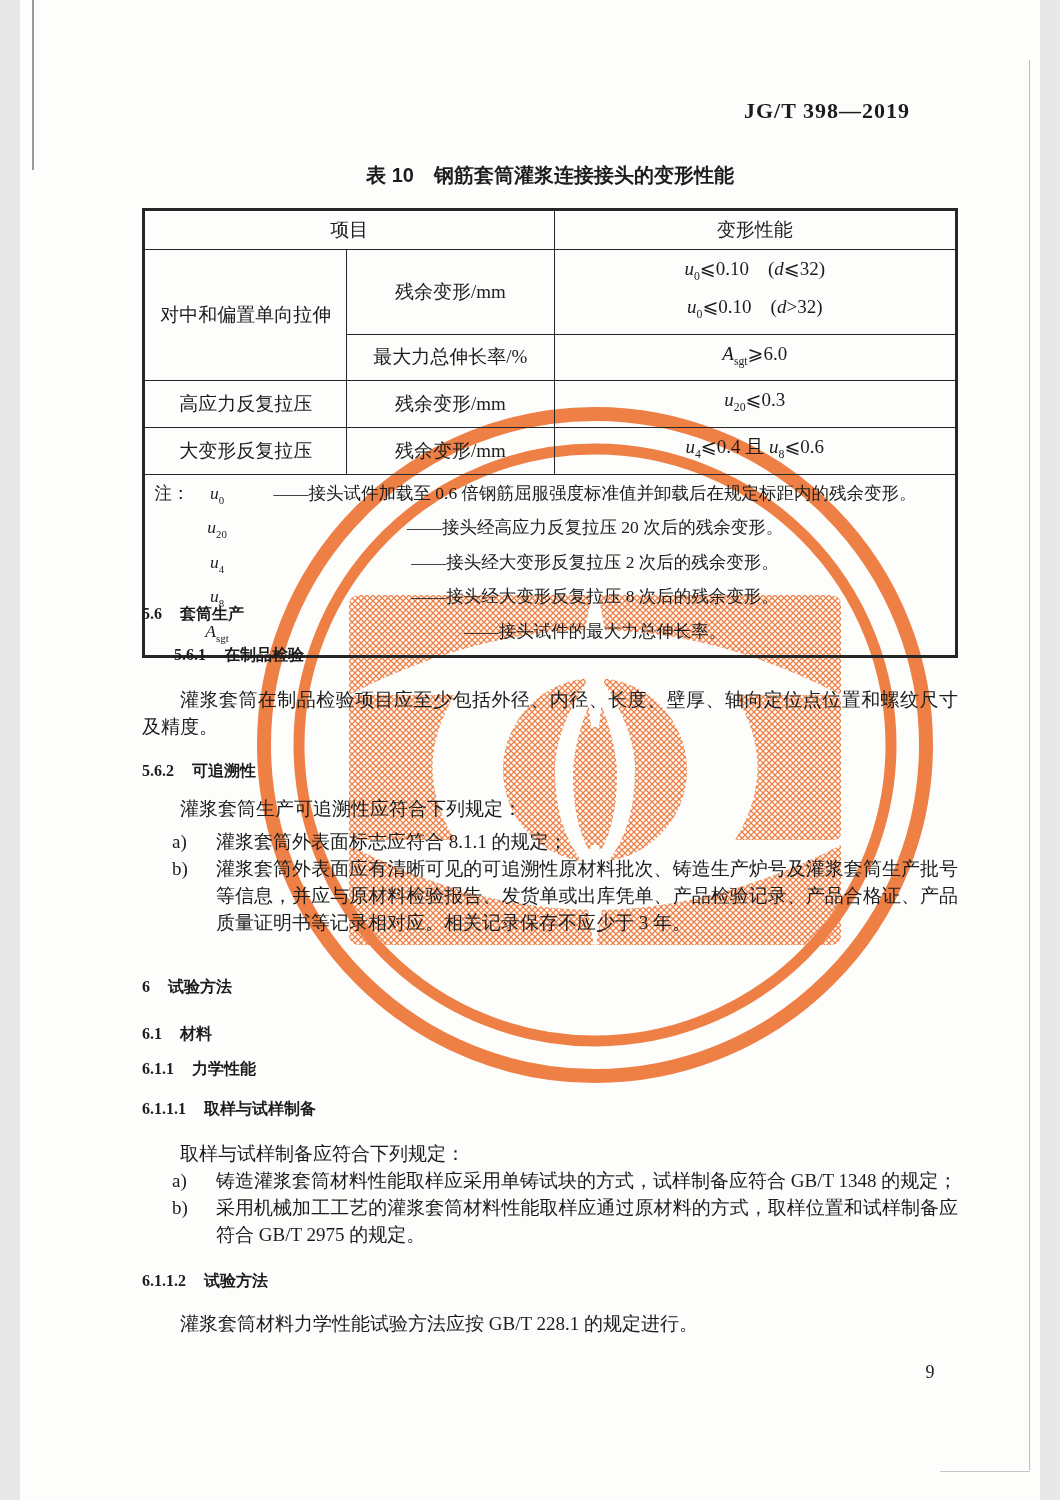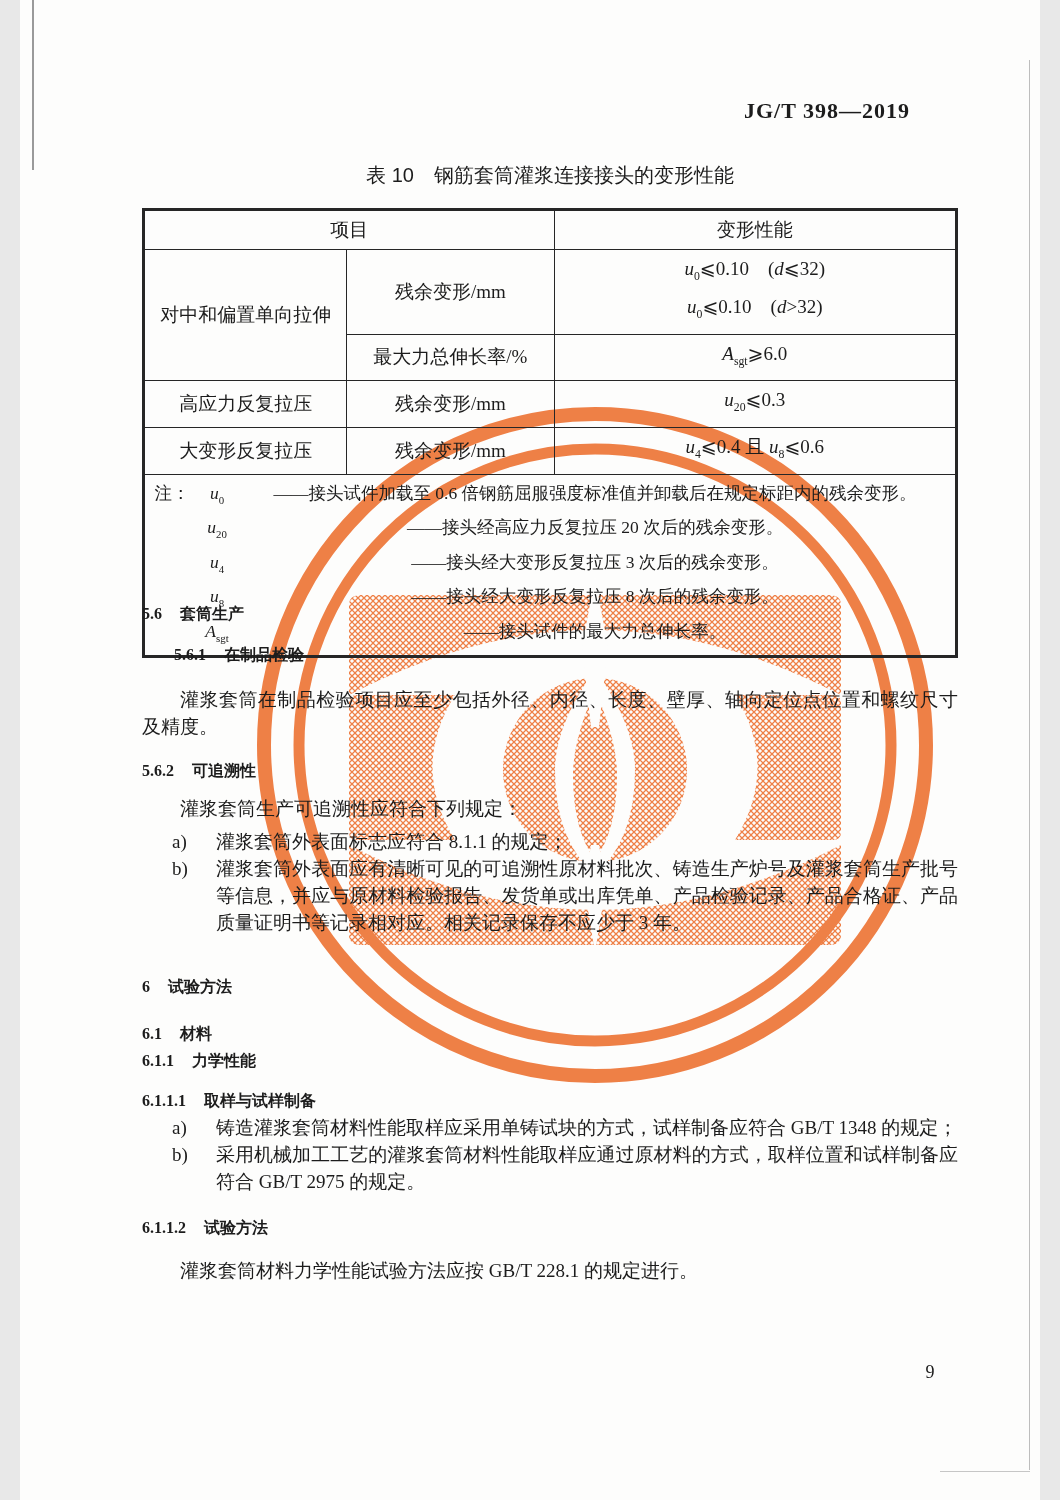--- a/index.html
+++ b/index.html
@@ -15,21 +15,21 @@
   
   .stamp{position:absolute;left:225px;top:395px;width:700px;height:700px;z-index:0;opacity:.88;}
 
   .doc-header{
     position:absolute;top:98px;right:130px;z-index:1;
     font-size:22px;font-weight:600;letter-spacing:1px;
   }
 
   .table-title{
     position:absolute;top:162px;left:122px;width:816px;text-align:center;z-index:1;
-    font-family:"Liberation Sans","DejaVu Sans",sans-serif;font-weight:normal;font-size:20px;
+    font-family:"Liberation Sans","DejaVu Sans",sans-serif;font-weight:bold;font-size:20px;
   }
 
   table.spec{
     position:absolute;top:208px;left:122px;width:816px;z-index:1;
     border-collapse:collapse;font-size:19px;
   }
   table.spec td,table.spec th{
     border:1.5px solid #262626;text-align:center;vertical-align:middle;
     padding:4px 6px;font-weight:normal;
   }
@@ -155,21 +155,21 @@
           <span class="note-text">——接头试件加载至 0.6 倍钢筋屈服强度标准值并卸载后在规定标距内的残余变形。</span>
         </div>
         <div class="note-line">
           <span class="note-prefix"></span>
           <span class="note-sym"><i class="var">u</i><sub>20</sub></span>
           <span class="note-text">——接头经高应力反复拉压 20 次后的残余变形。</span>
         </div>
         <div class="note-line">
           <span class="note-prefix"></span>
           <span class="note-sym"><i class="var">u</i><sub>4</sub></span>
-          <span class="note-text">——接头经大变形反复拉压 3 次后的残余变形。</span>
+          <span class="note-text">——接头经大变形反复拉压 2 次后的残余变形。</span>
         </div>
         <div class="note-line">
           <span class="note-prefix"></span>
           <span class="note-sym"><i class="var">u</i><sub>8</sub></span>
           <span class="note-text">——接头经大变形反复拉压 8 次后的残余变形。</span>
         </div>
         <div class="note-line">
           <span class="note-prefix"></span>
           <span class="note-sym"><i class="var">A</i><sub>sgt</sub></span>
           <span class="note-text">——接头试件的最大力总伸长率。</span>
@@ -198,24 +198,25 @@
       </p>
     <p class="list-item">
         <span class="list-marker">b)</span>
         <span class="list-body">灌浆套筒外表面应有清晰可见的可追溯性原材料批次、铸造生产炉号及灌浆套筒生产批号等信息，并应与原材料检验报告、发货单或出库凭单、产品检验记录、产品合格证、产品质量证明书等记录相对应。相关记录保存不应少于 3 年。</span>
       </p>
 
     <p class="heading" style="margin-top:37px;"><span class="h-num">6</span><span>试验方法</span></p>
 
     <p class="heading" style="margin-top:20px;"><span class="h-num">6.1</span><span>材料</span></p>
 
-    <p class="heading" style="margin-top:0;"><span class="h-num">6.1.1</span><span>力学性能</span></p>
+    <p class="heading" style="margin-top:8px;"><span class="h-num">6.1.1</span><span>力学性能</span></p>
 
     <p class="heading" style="margin-top:13px;"><span class="h-num">6.1.1.1</span><span>取样与试样制备</span></p>
 
+    <p class="indent" style="margin-top:18px;">取样与试样制备应符合下列规定：</p>
 
     <p class="list-item">
         <span class="list-marker">a)</span>
         <span class="list-body">铸造灌浆套筒材料性能取样应采用单铸试块的方式，试样制备应符合 GB/T 1348 的规定；</span>
       </p>
     <p class="list-item">
         <span class="list-marker">b)</span>
         <span class="list-body">采用机械加工工艺的灌浆套筒材料性能取样应通过原材料的方式，取样位置和试样制备应符合 GB/T 2975 的规定。</span>
       </p>
 

